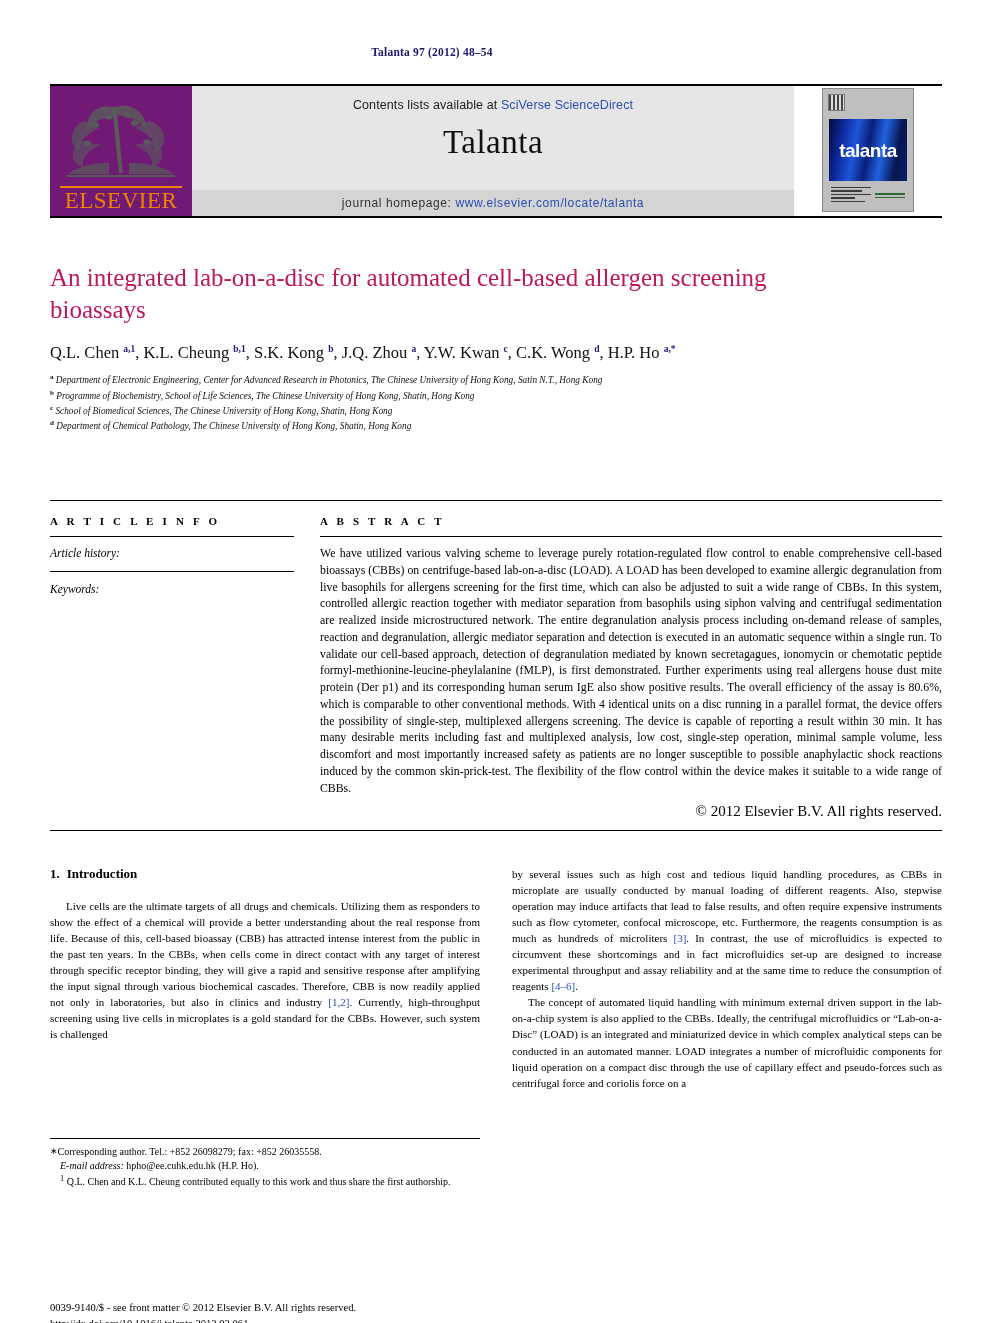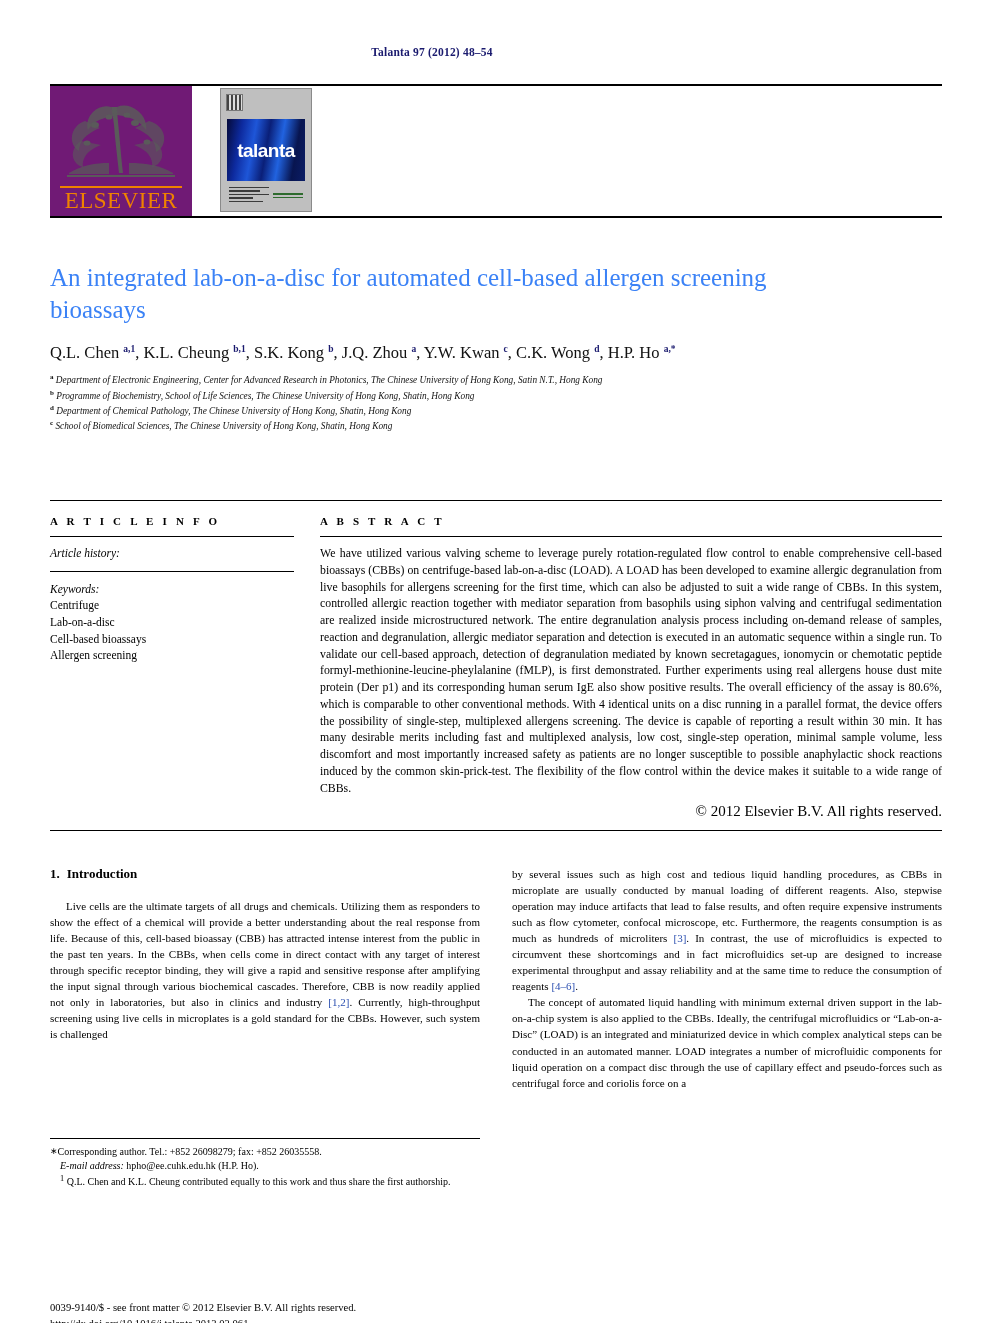--- a/index.html
+++ b/index.html
@@ -206,21 +206,21 @@
   .title-block {
     position: absolute;
     top: 262px;
     left: 50px;
     width: 760px;
   }
   .paper-title {
     font-family: "Liberation Serif", serif;
     font-size: 25px;
     line-height: 1.28;
-    color: #3b82f6;
+    color: #be185d;
     margin: 0;
     font-weight: normal;
   }
   .authors {
     margin-top: 16px;
     font-family: "Liberation Serif", serif;
     font-size: 16.5px;
     color: #111;
     line-height: 1.3;
   }
@@ -396,20 +396,30 @@
             <ellipse cx="62" cy="20" rx="3.5" ry="2.6"></ellipse>
             <path d="M4 78 C18 70 30 68 44 68 L44 79 L4 79 Z" opacity="0.75"></path>
             <path d="M108 78 C94 70 80 68 64 68 L64 79 L108 79 Z" opacity="0.75"></path>
             <path d="M2 80 L110 80 L110 82 L2 82 Z"></path>
           </g>
         </svg>
         <div class="elsevier-wordmark">ELSEVIER</div>
       </div>
     </div>
 
+    <div class="masthead-center">
+      <div class="contents-line">
+        <span>Contents lists available at </span><a href="#">SciVerse ScienceDirect</a>
+      </div>
+      <div class="journal-title">Talanta</div>
+      <div class="homepage-strip">
+        <span>journal homepage:</span>
+          <a href="#">www.elsevier.com/locate/talanta</a>
+      </div>
+    </div>
 
     <div class="masthead-right">
       <div class="cover-thumb">
         <div class="cover-qr"></div>
         <div class="cover-band">
           <span class="cover-title">talanta</span>
         </div>
         <div class="cover-lines">
           <i></i>
             <i></i>
@@ -424,39 +434,33 @@
       </div>
     </div>
   </div>
 
   <div class="title-block">
     <h1 class="paper-title">An integrated lab-on-a-disc for automated cell-based allergen screening bioassays</h1>
     <div class="authors">Q.L. Chen <sup>a,1</sup>, K.L. Cheung <sup>b,1</sup>, S.K. Kong <sup>b</sup>, J.Q. Zhou <sup>a</sup>, Y.W. Kwan <sup>c</sup>, C.K. Wong <sup>d</sup>, H.P. Ho <sup>a,*</sup></div>
     <div class="affiliations">
         <div><sup>a</sup> Department of Electronic Engineering, Center for Advanced Research in Photonics, The Chinese University of Hong Kong, Satin N.T., Hong Kong</div>
         <div><sup>b</sup> Programme of Biochemistry, School of Life Sciences, The Chinese University of Hong Kong, Shatin, Hong Kong</div>
+        <div><sup>c</sup> School of Biomedical Sciences, The Chinese University of Hong Kong, Shatin, Hong Kong</div>
         <div><sup>d</sup> Department of Chemical Pathology, The Chinese University of Hong Kong, Shatin, Hong Kong</div>
-        <div><sup>c</sup> School of Biomedical Sciences, The Chinese University of Hong Kong, Shatin, Hong Kong</div>
       </div>
   </div>
 
   <div class="info-band">
 
     <div class="info-col">
       <div class="section-head">A R T I C L E  I N F O</div>
       <hr class="rule">
       <div class="hist-label">Article history:</div>
       <hr class="rule-short">
       <div class="kw-label">Keywords:</div>
-      <div>
-        <div class="kw-line">Centrifuge</div>
-        <div class="kw-line">Lab-on-a-disc</div>
-        <div class="kw-line">Cell-based bioassays</div>
-        <div class="kw-line">Allergen screening</div>
-      </div>
     </div>
 
     <div class="abstract-col">
       <div class="section-head">A B S T R A C T</div>
       <hr class="rule">
       <p class="abstract-text">We have utilized various valving scheme to leverage purely rotation-regulated flow control to enable comprehensive cell-based bioassays (CBBs) on centrifuge-based lab-on-a-disc (LOAD). A LOAD has been developed to examine allergic degranulation from live basophils for allergens screening for the first time, which can also be adjusted to suit a wide range of CBBs. In this system, controlled allergic reaction together with mediator separation from basophils using siphon valving and centrifugal sedimentation are realized inside microstructured network. The entire degranulation analysis process including on-demand release of samples, reaction and degranulation, allergic mediator separation and detection is executed in an automatic sequence within a single run. To validate our cell-based approach, detection of degranulation mediated by known secretagagues, ionomycin or chemotatic peptide formyl-methionine-leucine-pheylalanine (fMLP), is first demonstrated. Further experiments using real allergens house dust mite protein (Der p1) and its corresponding human serum IgE also show positive results. The overall efficiency of the assay is 80.6%, which is comparable to other conventional methods. With 4 identical units on a disc running in a parallel format, the device offers the possibility of single-step, multiplexed allergens screening. The device is capable of reporting a result within 30 min. It has many desirable merits including fast and multiplexed analysis, low cost, single-step operation, minimal sample volume, less discomfort and most importantly increased safety as patients are no longer susceptible to possible anaphylactic shock reactions induced by the common skin-prick-test. The flexibility of the flow control within the device makes it suitable to a wide range of CBBs.</p>
       <div class="copyright-line">© 2012 Elsevier B.V. All rights reserved.</div>
     </div>
   </div>
 

